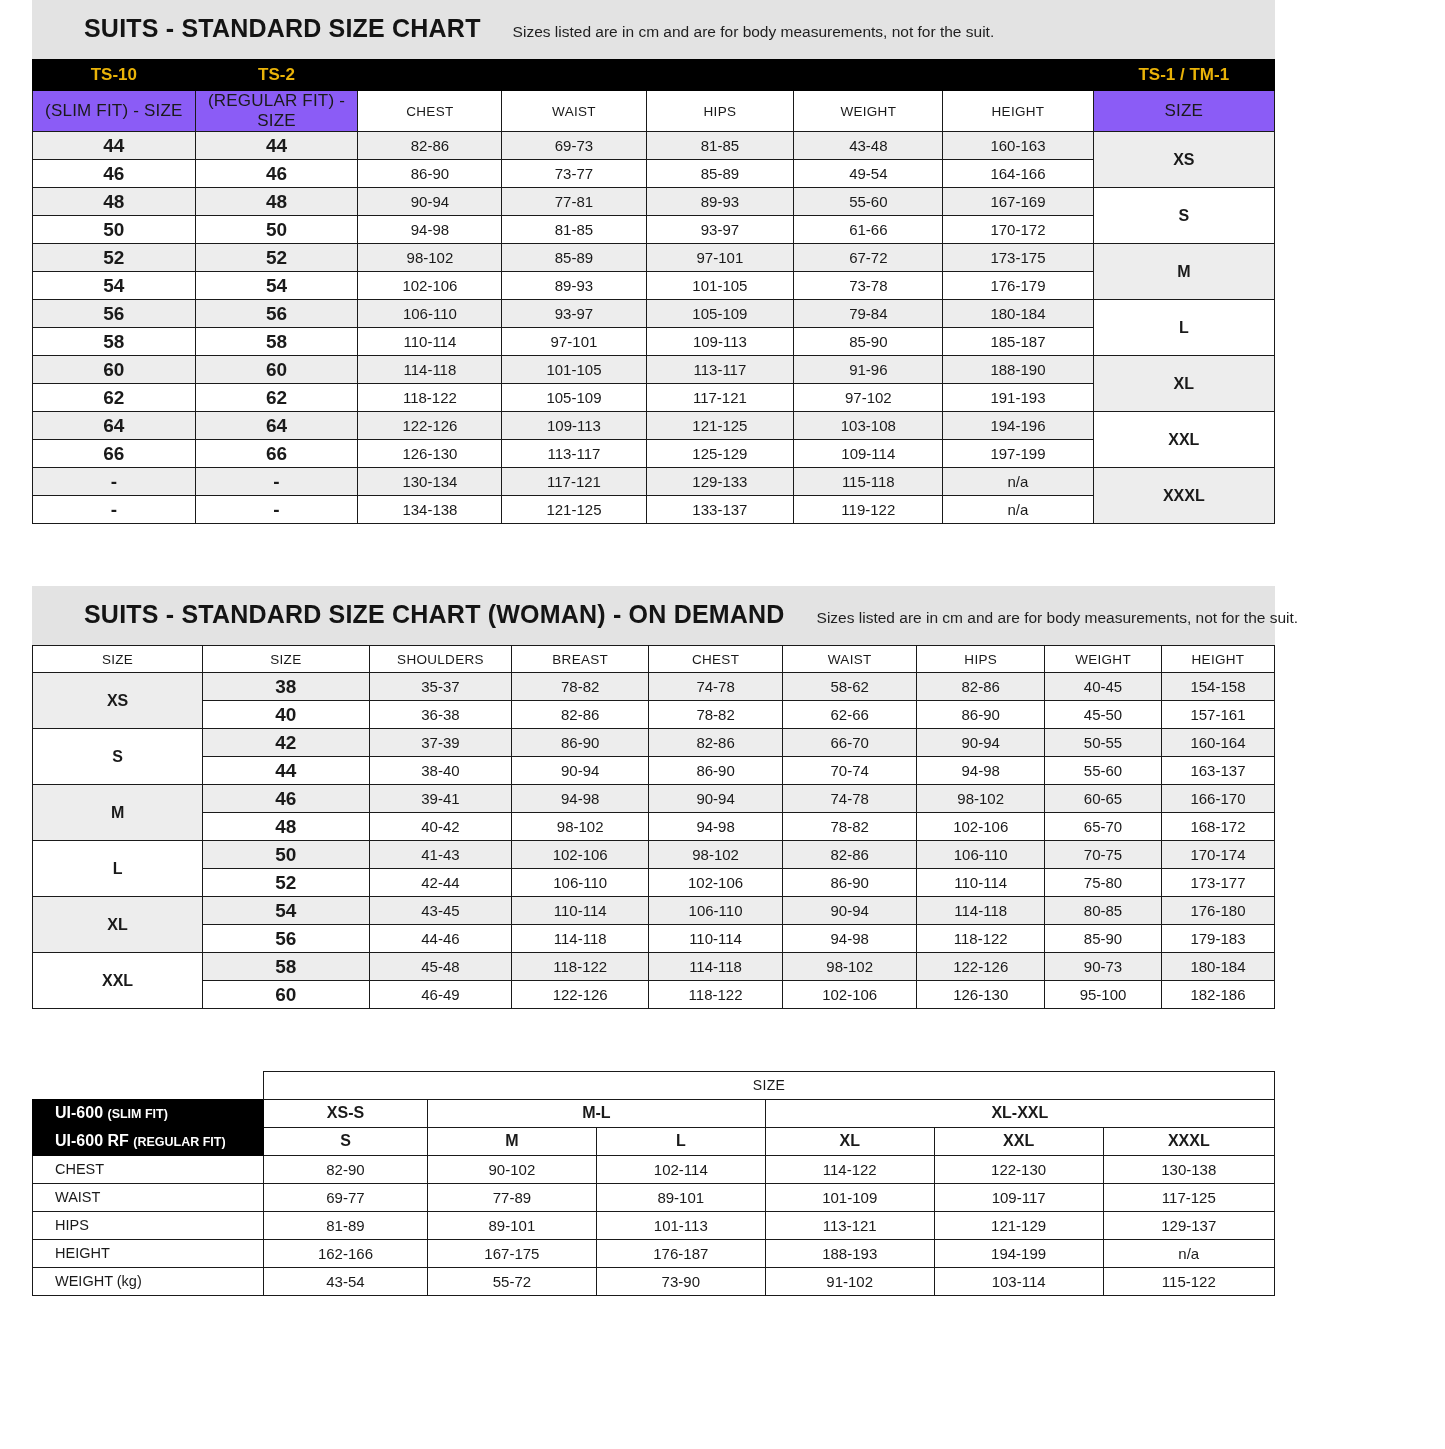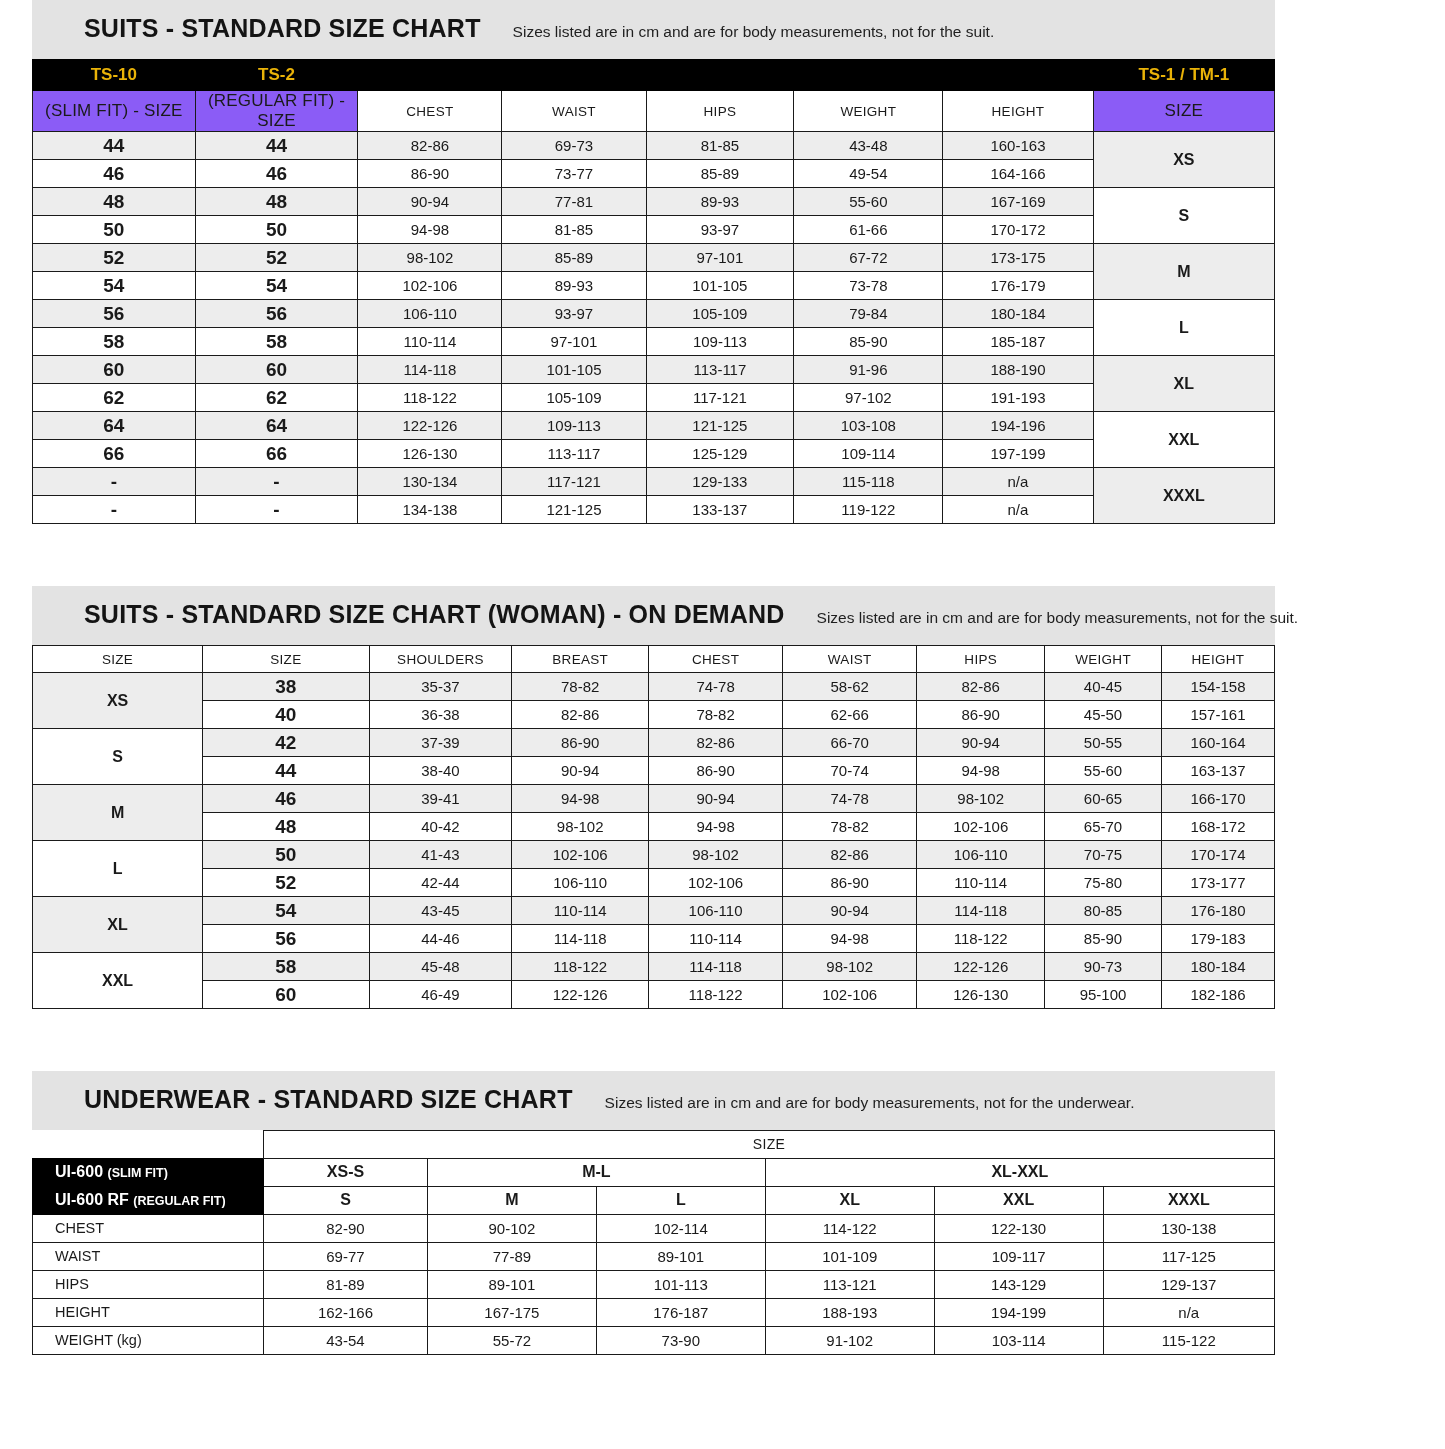--- a/index.html
+++ b/index.html
@@ -470,24 +470,20 @@
           <td>95-100</td>
           <td>182-186</td>
         </tr>
       </tbody>
     </table>
   </div>
 
   <div class="gap-large"></div>
 
   <div class="section">
-    <div class="section-header">
-      <span class="title">UNDERWEAR - STANDARD SIZE CHART</span>
-      <span class="subtitle">Sizes listed are in cm and are for body measurements, not for the underwear.</span>
-    </div>
 
     <table>
       <colgroup>
         <col style="width:18.6%">
         <col style="width:13.2%">
         <col style="width:13.6%">
         <col style="width:13.6%">
         <col style="width:13.6%">
         <col style="width:13.6%">
         <col style="width:13.8%">
@@ -539,21 +535,21 @@
           <td>101-109</td>
           <td>109-117</td>
           <td>117-125</td>
         </tr>
         <tr>
           <td class="uw-rowlabel">HIPS</td>
           <td>81-89</td>
           <td>89-101</td>
           <td>101-113</td>
           <td>113-121</td>
-          <td>143-129</td>
+          <td>121-129</td>
           <td>129-137</td>
         </tr>
         <tr>
           <td class="uw-rowlabel">HEIGHT</td>
           <td>162-166</td>
           <td>167-175</td>
           <td>176-187</td>
           <td>188-193</td>
           <td>194-199</td>
           <td>n/a</td>

